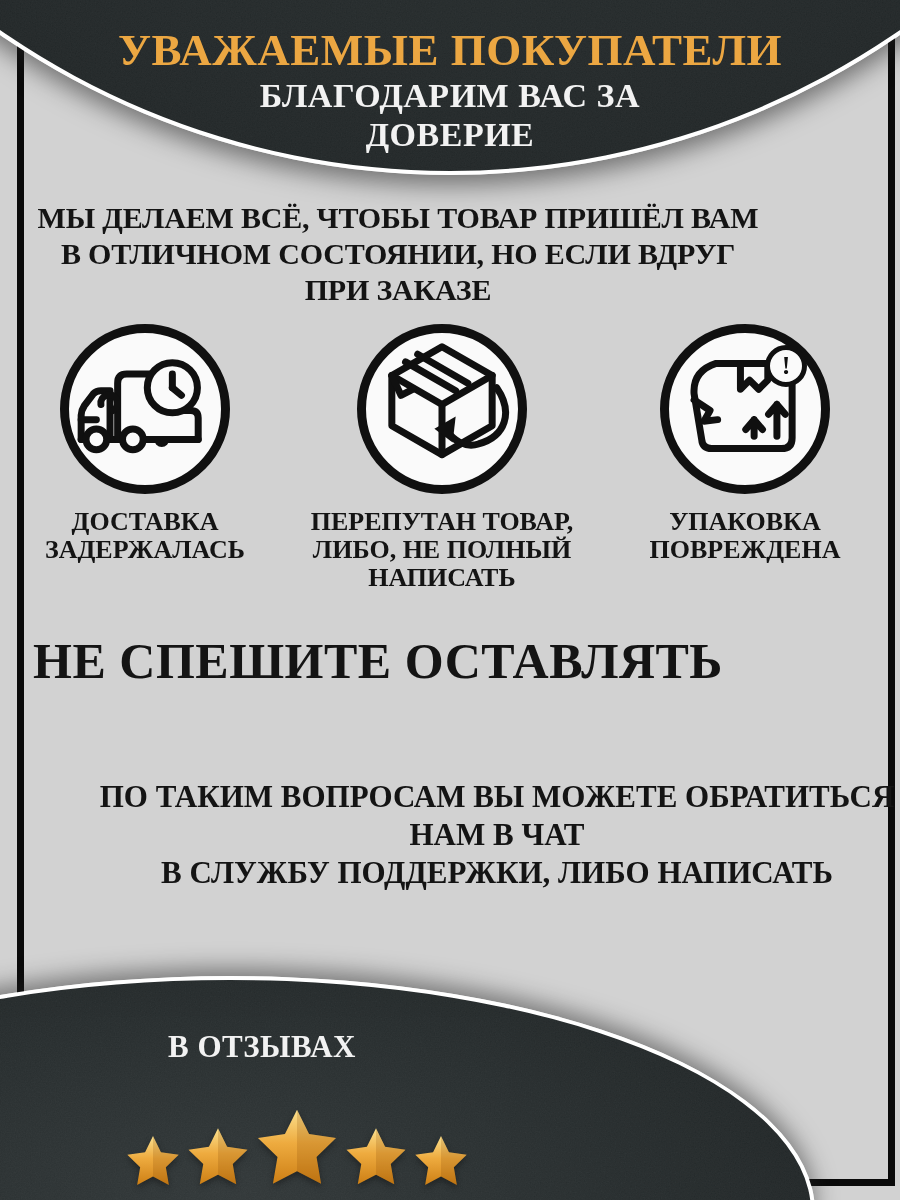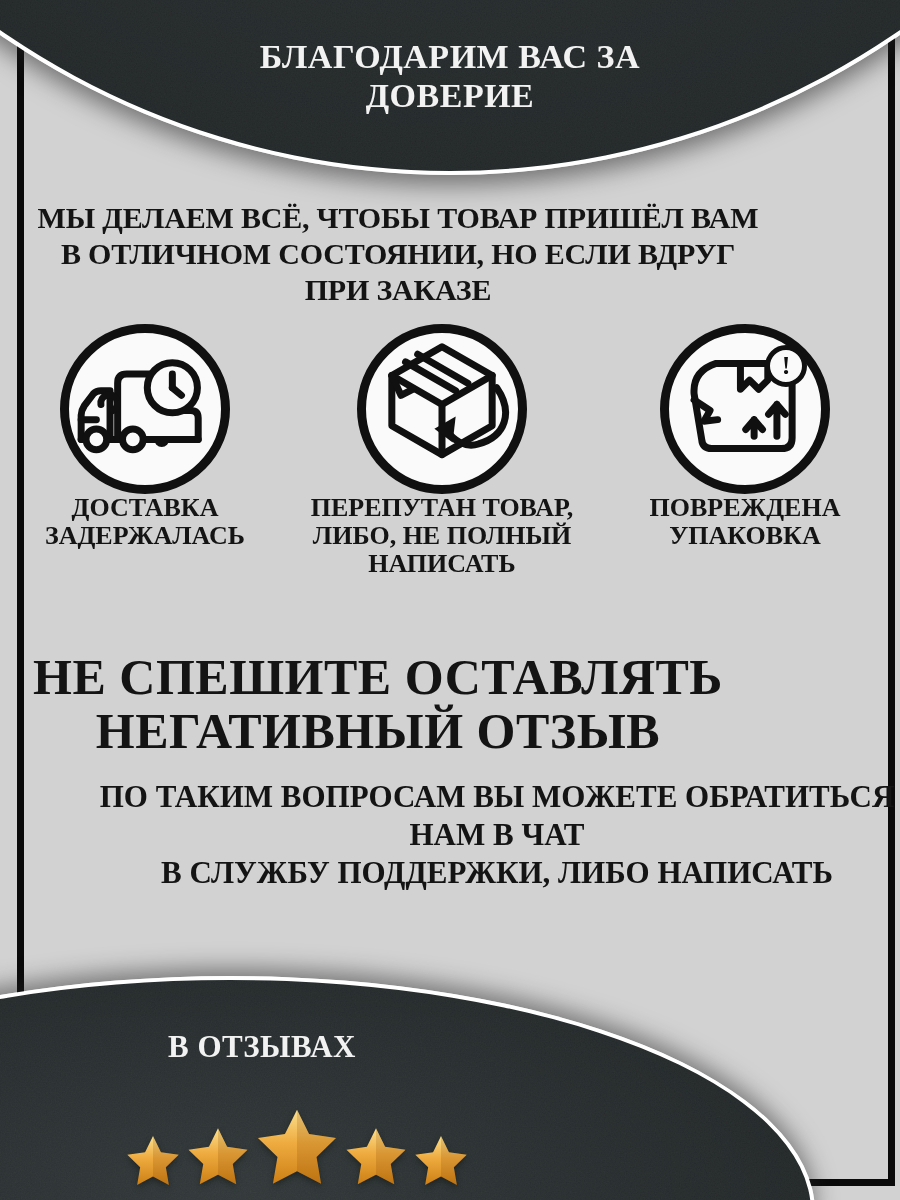--- a/index.html
+++ b/index.html
@@ -37,42 +37,42 @@
   .noise-h{bottom:0;height:320px;}
   .noise-f{top:0;height:100%;}
 
   .z{position:absolute;z-index:3;}
 
   .header-content{left:0;top:26px;width:900px;text-align:center;}
   .title{
     font-size:45px;line-height:1.1;letter-spacing:.5px;
     color:var(--c-accent_gold,#eca742);
   }
-  .subtitle{margin-top:11px;font-size:34px;line-height:39px;color:var(--c-text_light,#f2f2f2);letter-spacing:.5px;}
+  .subtitle{font-size:34px;line-height:39px;color:var(--c-text_light,#f2f2f2);letter-spacing:.5px;}
 
   .intro{left:0;top:200px;width:796px;text-align:center;font-size:30px;line-height:36px;color:var(--c-text_dark,#141414;);color:var(--c-text_dark,#141414);letter-spacing:-.2px;}
 
   .issue{top:324px;width:280px;text-align:center;}
   .issue-1{left:5px;}
   .issue-2{left:302px;}
   .issue-3{left:605px;}
   .icon-circle{
     width:170px;height:170px;margin:0 auto;border-radius:50%;
     background:#fafafa;border:9px solid var(--c-icon_stroke,#101010);
     box-sizing:border-box;position:relative;
   }
   .icon-circle svg{position:absolute;inset:0;width:100%;height:100%;}
   .badge{
     position:absolute;top:12px;right:14px;width:42px;height:42px;border-radius:50%;
     background:#fafafa;border:5px solid var(--c-icon_stroke,#101010);box-sizing:border-box;
     font-size:26px;line-height:31px;text-align:center;color:var(--c-icon_stroke,#101010);
   }
-  .issue-label{margin-top:0;font-size:26px;line-height:28px;color:var(--c-text_dark,#141414);text-align:center;}
-
-  .headline{left:0;top:650px;width:756px;text-align:center;font-size:50px;line-height:54px;color:var(--c-text_dark,#141414);letter-spacing:.5px;}
+  .issue-label{margin-top:14px;font-size:26px;line-height:28px;color:var(--c-text_dark,#141414);text-align:center;}
+
+  .headline{left:0;top:634px;width:756px;text-align:center;font-size:50px;line-height:54px;color:var(--c-text_dark,#141414);letter-spacing:.5px;}
   .body2{left:0;top:778px;width:900px;text-align:center;font-size:31px;line-height:38px;color:var(--c-text_dark,#141414);padding-left:47px;}
 
   .footer-cta{left:0;top:1028px;width:524px;text-align:center;font-size:31px;line-height:38px;color:var(--c-text_light,#f2f2f2);letter-spacing:.5px;}
   .stars{left:117px;top:1096px;width:360px;height:90px;display:flex;align-items:flex-end;justify-content:center;gap:7px;}
   .stars svg{display:block;filter:drop-shadow(0 3px 3px rgba(0,0,0,.35));}
 </style>
 </head>
 <body style="--c-background: #d2d2d2; --c-panel_dark: #262c2d; --c-frame: #0a0a0a; --c-curve_stroke: #ffffff; --c-accent_gold: #eca742; --c-text_dark: #141414; --c-text_light: #f2f2f2; --c-icon_stroke: #101010; --c-star_light: #fbe08e; --c-star_mid: #eeab3f; --c-star_dark: #cd7f15;">
 
 <div class="card">
@@ -93,20 +93,21 @@
     <svg class="noise noise-f">
       <filter id="nzB">
           <feTurbulence type="fractalNoise" baseFrequency="0.8" numOctaves="2" stitchTiles="stitch"></feTurbulence>
         <feColorMatrix type="matrix" values="0 0 0 0 1  0 0 0 0 1  0 0 0 0 1  0 0 0 0.4 0"></feColorMatrix>
         </filter>
       <rect width="100%" height="100%" filter="url(#nzB)" opacity="0.12"></rect>
     </svg>
   </div>
 
   <div class="z header-content">
+    <div class="title">УВАЖАЕМЫЕ ПОКУПАТЕЛИ</div>
     <div class="subtitle">
       <div>БЛАГОДАРИМ ВАС ЗА</div>
       <div>ДОВЕРИЕ</div>
     </div>
   </div>
 
   <div class="z intro">
     <div>МЫ ДЕЛАЕМ ВСЁ, ЧТОБЫ ТОВАР ПРИШЁЛ ВАМ</div>
     <div>В ОТЛИЧНОМ СОСТОЯНИИ, НО ЕСЛИ ВДРУГ</div>
     <div>ПРИ ЗАКАЗЕ</div>
@@ -166,28 +167,27 @@
           <path d="M31 20 H74 Q81 20 81 27 V69 Q81 76 74 76 H28 Q22 76 21.5 70 L16.5 40 Q15.5 25 31 20 Z"></path>
           <path d="M47 20 V37 L53 31 L59 37 L65 31 V20"></path>
           <polyline points="16.5,44 27,51 23,58 32,57"></polyline>
           <path d="M56 68 V57 M56 57 l-5.5 6.5 M56 57 l5.5 6.5"></path>
           <path d="M71 68 V47 M71 47 l-5.5 6.5 M71 47 l5.5 6.5"></path>
         </g>
       </svg>
       <div class="badge">!</div>
     </div>
     <div class="issue-label">
+      <div>УПАКОВКА</div>
       <div>ПОВРЕЖДЕНА</div>
-      <div>УПАКОВКА</div>
     </div>
   </div>
 
   <div class="z headline">
     <div>НЕ СПЕШИТЕ ОСТАВЛЯТЬ</div>
-    <div>НЕГАТИВНЫЙ ОТЗЫВ</div>
   </div>
 
   <div class="z body2">
     <div>ПО ТАКИМ ВОПРОСАМ ВЫ МОЖЕТЕ ОБРАТИТЬСЯ</div>
     <div>НАМ В ЧАТ</div>
     <div>В СЛУЖБУ ПОДДЕРЖКИ, ЛИБО НАПИСАТЬ</div>
   </div>
 
   <div class="z footer-cta">
     <div>В ОТЗЫВАХ</div>

